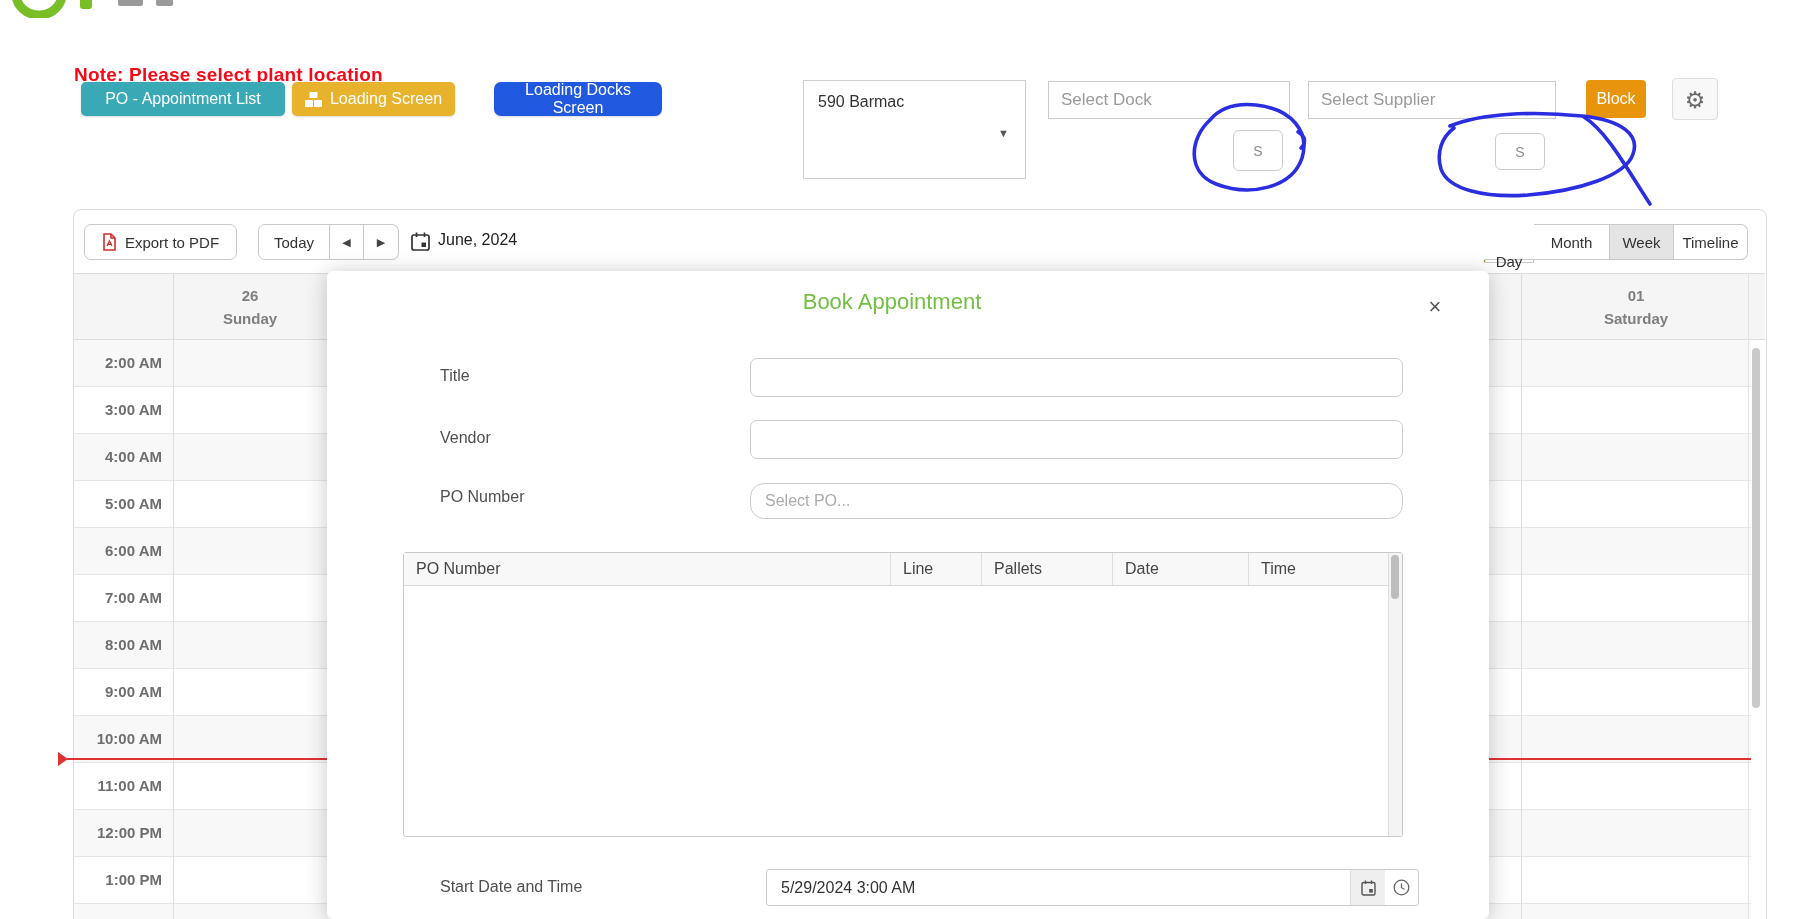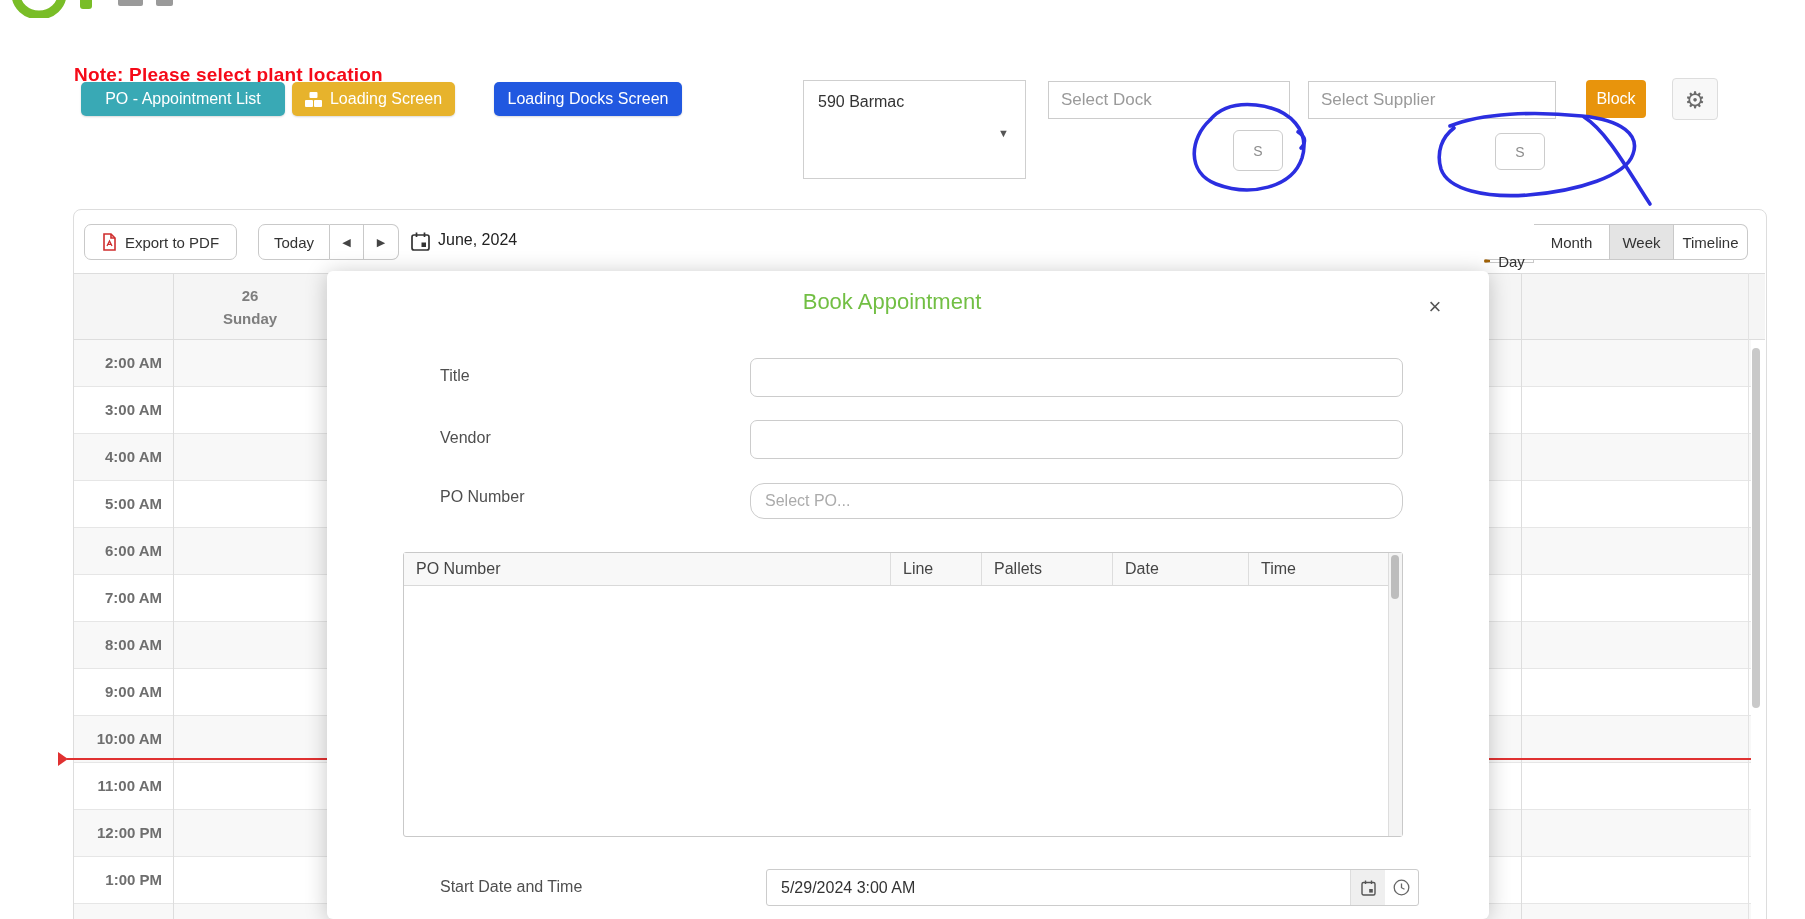--- a/index.html
+++ b/index.html
@@ -7,21 +7,21 @@
          font-family:"Liberation Sans","DejaVu Sans",sans-serif;color:#333;}
   .abs{position:absolute;}
 
   
   .note{left:74px;top:34px;font-size:19px;font-weight:bold;color:#f50a18;letter-spacing:.2px;margin-top:30px;}
   .navbtn{height:34px;border:none;border-radius:5px;color:#fff;font-size:16px;
           display:flex;align-items:center;justify-content:center;gap:8px;cursor:pointer;
           font-family:inherit;box-shadow:0 1px 2px rgba(0,0,0,.15);}
   .btn-po{left:81px;top:82px;width:204px;background:#39a9b5;}
   .btn-ld{left:292px;top:82px;width:163px;background:#e7b32c;}
-  .btn-lds{left:494px;top:82px;width:188px;background:#2158e0;}
+  .btn-lds{left:494px;top:82px;width:168px;background:#2158e0;border-radius:7px;}
 
   .plant-box{left:803px;top:80px;width:221px;height:97px;background:#fff;border:1px solid #cfcfcf;}
   .plant-value{position:absolute;left:14px;top:12px;font-size:16px;color:#333;}
   .plant-caret{position:absolute;right:16px;top:46px;font-size:11px;color:#555;}
 
   .txt-input{background:#fff;border:1px solid #ccc;font-size:17px;color:#333;
              padding:0 12px;box-sizing:border-box;font-family:inherit;}
   .txt-input::placeholder{color:#9a9a9a;}
   .dock-input{left:1048px;top:81px;width:242px;height:38px;}
   .supplier-input{left:1308px;top:81px;width:248px;height:38px;}
@@ -50,21 +50,21 @@
                     display:flex;align-items:center;justify-content:center;font-family:inherit;}
   .seg.today{width:72px;border-radius:7px 0 0 7px;}
   .seg.prev{width:34px;border-left:none;font-size:11px;color:#444;}
   .seg.next{width:35px;border-left:none;border-radius:0 7px 7px 0;font-size:11px;color:#444;}
   .date-ico{left:411px;top:232px;}
   .date-label{left:438px;top:231px;font-size:16px;color:#222;}
 
   .views{left:1484px;top:224px;height:36px;display:flex;}
   .view-btn{border:1px solid #c9c9c9;border-left:none;background:#fff;font-size:15px;color:#333;cursor:pointer;
             display:flex;align-items:center;justify-content:center;font-family:inherit;}
-  .view-btn:first-child{border-left:6px solid #a16207;border-radius:7px 0 0 7px;margin-top:35px;}
+  .view-btn:first-child{border-left:1px solid #a16207;border-radius:7px 0 0 7px;margin-top:35px;}
   .view-btn:last-child{border-radius:0 7px 7px 0;}
   .view-btn:nth-child(1){width:50px;}.view-btn:nth-child(2){width:76px;}
   .view-btn:nth-child(3){width:64px;}.view-btn:nth-child(4){width:74px;}
   .view-btn.active{background:#e4e4e4;}
 
   
   .day-header{left:74px;top:273px;width:1691px;height:67px;background:#f5f5f5;
               border-top:1px solid #ddd;border-bottom:1px solid #ddd;box-sizing:border-box;}
   .day-cell{position:absolute;top:0;height:100%;text-align:center;font-weight:bold;color:#7e7e7e;
             font-size:15px;line-height:23px;padding-top:10px;box-sizing:border-box;}
@@ -198,20 +198,24 @@
       <button class="view-btn">Month</button>
       <button class="view-btn active">Week</button>
       <button class="view-btn">Timeline</button>
     </div>
 
   <div class="abs day-header">
     <div class="day-cell day-left">
       <div>26</div>
       <div>Sunday</div>
     </div>
+    <div class="day-cell day-right">
+      <div>01</div>
+      <div>Saturday</div>
+    </div>
   </div>
 
   <div class="abs rows" id="hour-rows">
       <div class="hour-row alt">
         <div class="time-label">2:00 AM</div>
       </div>
       <div class="hour-row">
         <div class="time-label">3:00 AM</div>
       </div>
       <div class="hour-row alt">

